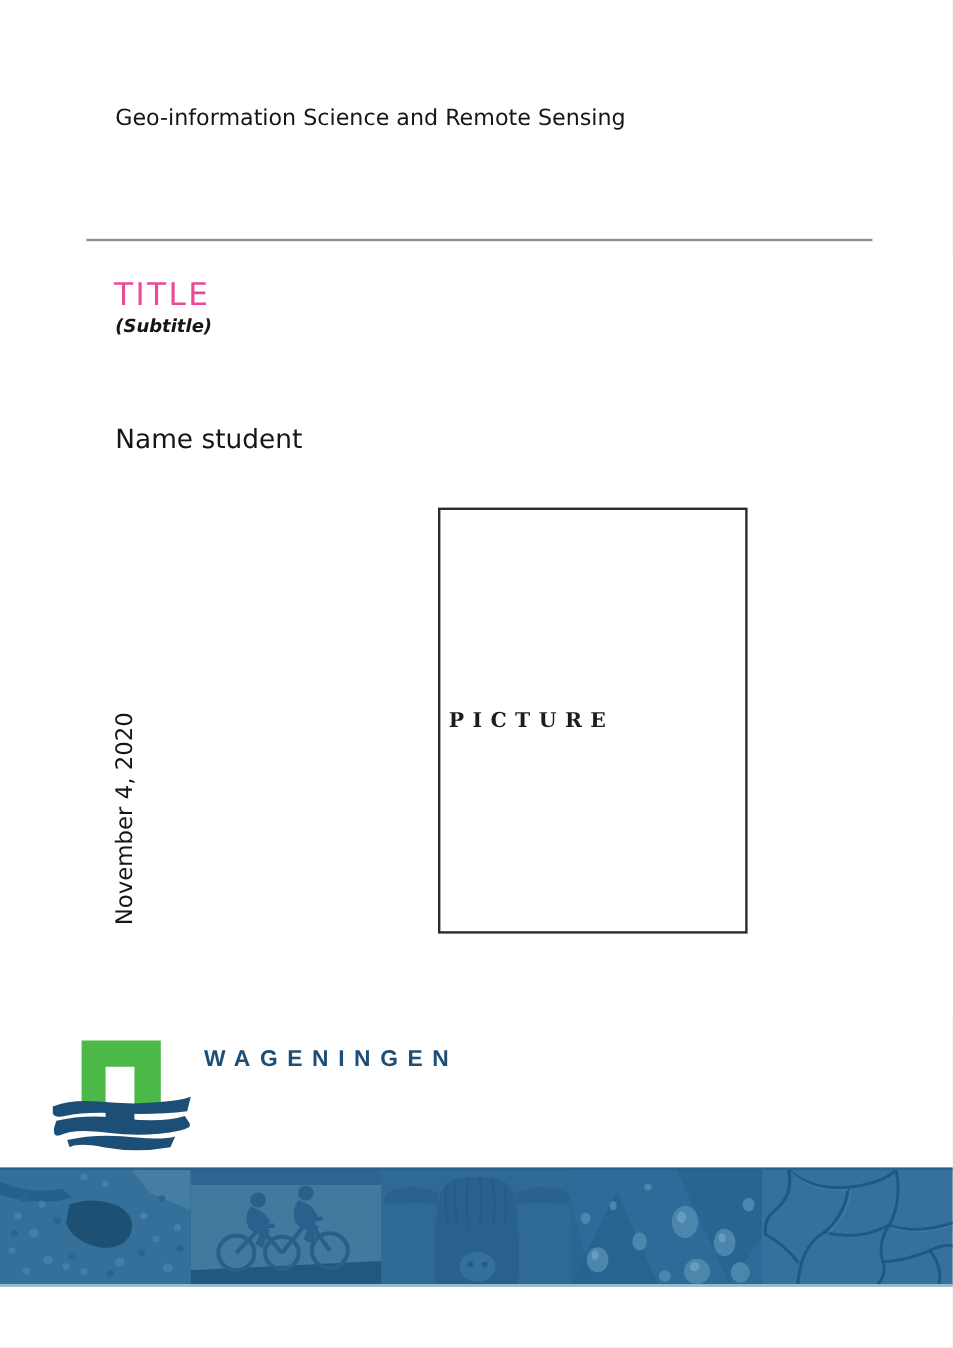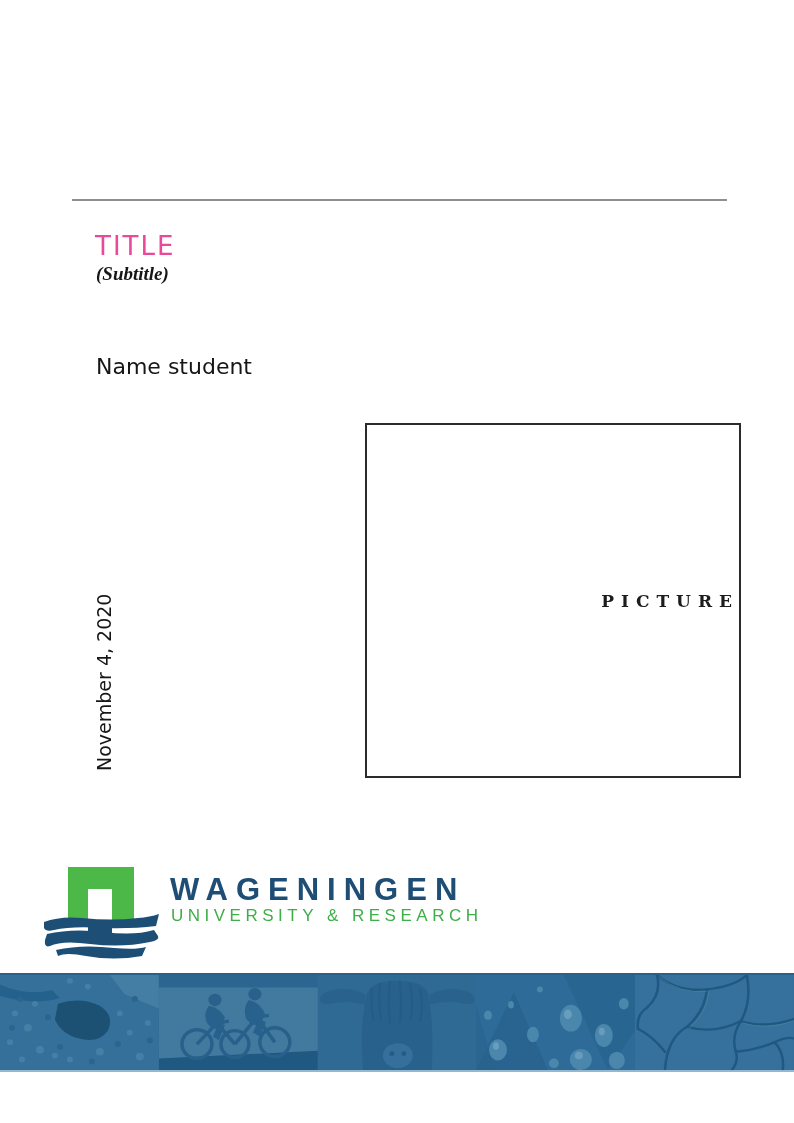--- a/index.html
+++ b/index.html
@@ -10,42 +10,42 @@
     margin:0 auto;
     background:#ffffff;
     font-family:"DejaVu Sans", sans-serif;
     color:#161616;
     overflow:hidden;
   }
   .program-line   { position:absolute; left:96px;  top:88px;  font-size:18.5px; }
   .report-line    { position:absolute; left:96px;  top:145px; font-size:18.5px; }
   .top-rule       { position:absolute; left:72px;  top:199px; width:655px; height:2px; background:#8f8f8f; }
   .title          { position:absolute; left:95px;  top:231px; font-size:26px; letter-spacing:2px; color:#ec4899; }
-  .subtitle       { position:absolute; left:96px;  top:263px; font-size:19px; font-weight:bold; font-style:italic;font-family:Liberation Serif, serif; }
+  .subtitle       { position:absolute; left:96px;  top:263px; font-size:15px; font-weight:bold; font-style:italic; }
   .author         { position:absolute; left:96px;  top:354px; font-size:22px; }
   .picture-box    {
-    position:absolute; left:365px; top:423px; width:376px; height:355px;
+    position:absolute; left:365px; top:423px; width:258px; height:355px;
     border:2px solid #2b2b2b; background:#ffffff;
-    display:flex; align-items:center; justify-content:flex-end;
+    display:flex; align-items:center; justify-content:flex-start;
   }
   .picture-label  {
     font-family:"DejaVu Serif", serif; font-weight:bold;
     font-size:17px; letter-spacing:7px; text-indent:7px; color:#1c1c1c;
   }
   .date-vertical  {
     position:absolute; left:93px; top:771px;
     transform:rotate(-90deg); transform-origin:0 0;
     font-size:19px; white-space:nowrap;
   }
   .logo           { position:absolute; left:42px; top:862px; width:430px; height:102px; }
   .logo-mark      { position:absolute; left:0; top:0; width:120px; height:102px; }
   .logo-name      {
     position:absolute; left:128px; top:10px;
     font-family:"Liberation Sans", sans-serif; font-weight:bold;
-    font-size:31px; letter-spacing:8px; color:#1e4d75; white-space:nowrap;
+    font-size:19px; letter-spacing:8px; color:#1e4d75; white-space:nowrap;
   }
   .logo-tagline   {
     position:absolute; left:129px; top:44px;
     font-family:"Liberation Sans", sans-serif;
     font-size:17px; letter-spacing:4.5px; color:#3eae48; white-space:nowrap;
   }
   .banner {
     position:absolute; left:0; top:973px; width:794px; height:99px;
     display:flex;
     border-top:2px solid #27618c;
@@ -53,20 +53,21 @@
     background:#2f6b97;
   }
   .banner .photo { width:20%; height:100%; }
   .banner svg { display:block; width:100%; height:100%; }
 </style>
 </head>
 <body>
 
 <div class="page">
 
+  <div class="program-line">Geo-information Science and Remote Sensing</div>
 
   <div class="top-rule"></div>
 
   <div class="title">TITLE</div>
   <div class="subtitle">(Subtitle)</div>
   <div class="author">Name student</div>
 
   <div class="picture-box">
     <span class="picture-label">PICTURE</span>
   </div>
@@ -77,21 +78,20 @@
     <svg class="logo-mark" viewBox="0 0 120 102" preserveAspectRatio="none" aria-hidden="true">
 
       <path d="M26,5 H92 V62 H70 V27 H46 V62 H26 Z" fill="#4cb848"></path>
 
       <path d="M2,60 Q18,54 40,56 Q70,59 96,56 Q108,55 117,52 L114,64 Q90,67 60,66 Q30,64 12,68 Q4,70 2,66 Z" fill="#1d4f76"></path>
       <path d="M5,72 Q30,66 62,70 Q92,74 112,68 L116,74 Q118,78 108,80 Q80,86 48,82 Q20,78 8,84 Q2,86 3,78 Z" fill="#1d4f76"></path>
       <path d="M14,88 Q40,82 72,86 Q94,88 104,85 L100,94 Q72,99 44,94 Q24,90 16,94 Z" fill="#1d4f76"></path>
       <path d="M46,58 H70 V72 H46 Z" fill="#1d4f76"></path>
     </svg>
     <div class="logo-name">WAGENINGEN</div>
-    <div class="logo-tagline">UNIVERSITY &amp; RESEARCH</div>
   </div>
 
   <div class="banner">
 
     <div class="photo">
       <svg viewBox="0 0 159 99" preserveAspectRatio="none" aria-hidden="true">
         <rect width="159" height="99" fill="#35709b"></rect>
         <polygon points="110,0 159,0 159,35 125,20" fill="#4c84aa" opacity="0.7"></polygon>
         <path d="M0,10 Q25,22 52,16 L60,24 Q35,32 0,22 Z" fill="#24618c"></path>
         <path d="M58,30 Q80,22 100,32 Q115,42 108,58 Q98,72 78,66 Q60,60 55,46 Z" fill="#1c5174"></path>

